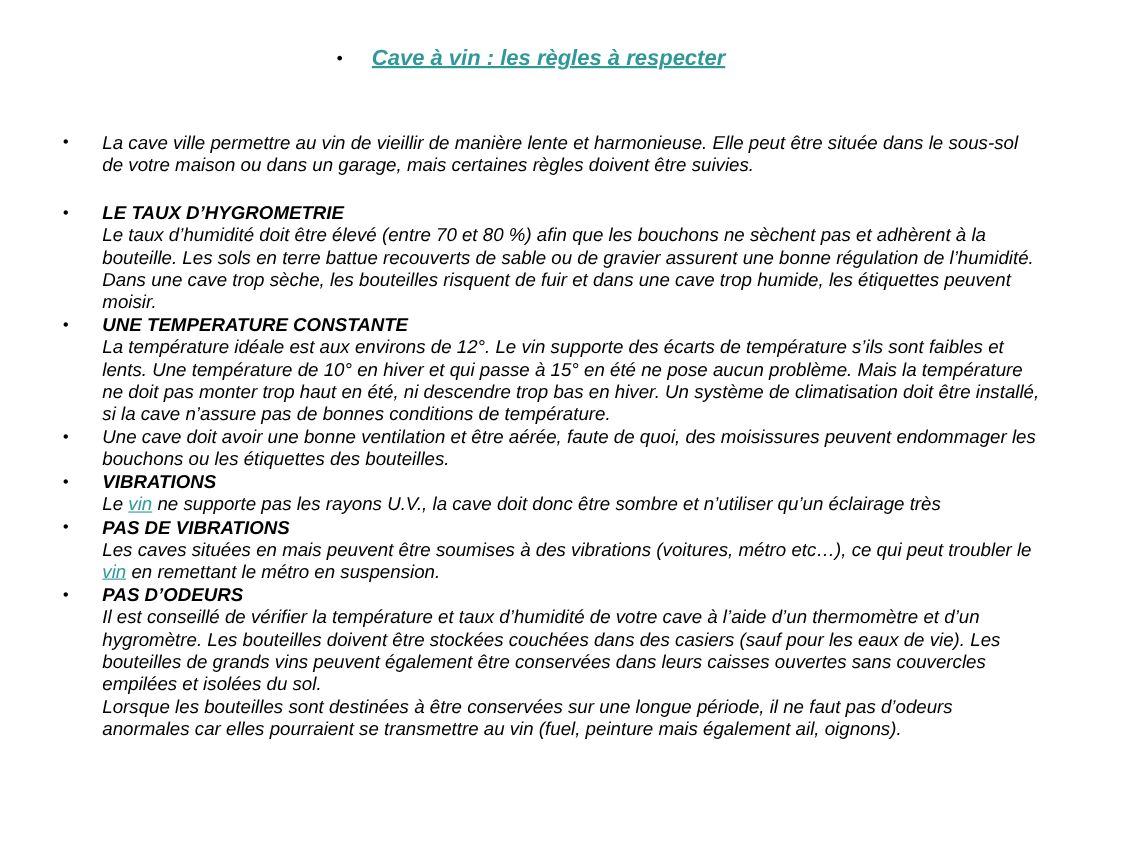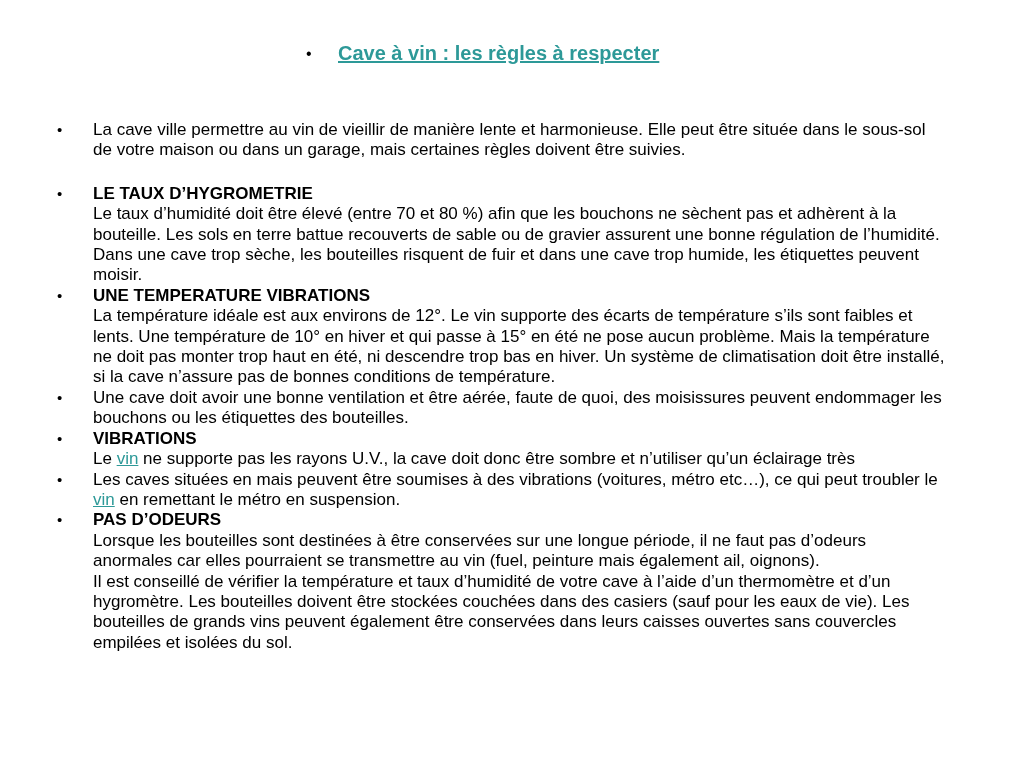--- a/index.html
+++ b/index.html
@@ -5,21 +5,21 @@
   :root { --accent: #2D9998; --text: #000000; --bg: #FFFFFF; }
   * { box-sizing: border-box; }
   html, body { margin: 0; padding: 0; }
   body {
     width: 1024px; height: 768px;
     background: var(--bg);
     color: var(--text);
     font-family: "Liberation Sans", "DejaVu Sans", sans-serif;
     overflow: hidden;
   }
-  .slide { position: relative; width: 1024px; height: 768px; background: var(--bg); }
+  .slide { position: relative; width: 1024px; height: 768px; background: var(--bg); font-style: italic; }
 
   .title-row {
     padding-top: 41px;
     padding-left: 306px;
     font-size: 20px;
     line-height: 24px;
     font-weight: bold;
     white-space: nowrap;
   }
   .bullet-title {
@@ -77,45 +77,46 @@
       <div class="section">
         <span class="bullet">•</span>
         <div class="section-text">
           <div class="heading">LE TAUX D’HYGROMETRIE</div>
           <div class="para"><span>Le taux d’humidité doit être élevé (entre 70 et 80 %) afin que les bouchons ne sèchent pas et adhèrent à la bouteille. Les sols en terre battue recouverts de sable ou de gravier assurent une bonne régulation de l’humidité. Dans une cave trop sèche, les bouteilles risquent de fuir et dans une cave trop humide, les étiquettes peuvent moisir.</span></div>
         </div>
       </div>
       <div class="section">
         <span class="bullet">•</span>
         <div class="section-text">
-          <div class="heading">UNE TEMPERATURE VIBRATIONS</div>
+          <div class="heading">UNE TEMPERATURE CONSTANTE</div>
           <div class="para"><span>La température idéale est aux environs de 12°. Le vin supporte des écarts de température s’ils sont faibles et lents. Une température de 10° en hiver et qui passe à 15° en été ne pose aucun problème. Mais la température ne doit pas monter trop haut en été, ni descendre trop bas en hiver. Un système de climatisation doit être installé, si la cave n’assure pas de bonnes conditions de température.</span></div>
         </div>
       </div>
       <div class="section">
         <span class="bullet">•</span>
         <div class="section-text">
           <div class="para"><span>Une cave doit avoir une bonne ventilation et être aérée, faute de quoi, des moisissures peuvent endommager les bouchons ou les étiquettes des bouteilles.</span></div>
         </div>
       </div>
       <div class="section">
         <span class="bullet">•</span>
         <div class="section-text">
           <div class="heading">VIBRATIONS</div>
           <div class="para"><span>Le </span><a class="inline-link" href="#">vin</a><span> ne supporte pas les rayons U.V., la cave doit donc être sombre et n’utiliser qu’un éclairage très</span></div>
         </div>
       </div>
       <div class="section">
         <span class="bullet">•</span>
         <div class="section-text">
+          <div class="heading">PAS DE VIBRATIONS</div>
           <div class="para"><span>Les caves situées en mais peuvent être soumises à des vibrations (voitures, métro etc…), ce qui peut troubler le </span><a class="inline-link" href="#">vin</a><span> en remettant le métro en suspension.</span></div>
         </div>
       </div>
       <div class="section">
         <span class="bullet">•</span>
         <div class="section-text">
           <div class="heading">PAS D’ODEURS</div>
+          <div class="para"><span>Il est conseillé de vérifier la température et taux d’humidité de votre cave à l’aide d’un thermomètre et d’un hygromètre. Les bouteilles doivent être stockées couchées dans des casiers (sauf pour les eaux de vie). Les bouteilles de grands vins peuvent également être conservées dans leurs caisses ouvertes sans couvercles empilées et isolées du sol.</span></div>
           <div class="para"><span>Lorsque les bouteilles sont destinées à être conservées sur une longue période, il ne faut pas d’odeurs anormales car elles pourraient se transmettre au vin (fuel, peinture mais également ail, oignons).</span></div>
-          <div class="para"><span>Il est conseillé de vérifier la température et taux d’humidité de votre cave à l’aide d’un thermomètre et d’un hygromètre. Les bouteilles doivent être stockées couchées dans des casiers (sauf pour les eaux de vie). Les bouteilles de grands vins peuvent également être conservées dans leurs caisses ouvertes sans couvercles empilées et isolées du sol.</span></div>
         </div>
       </div>
     </div>
 </div>
 
 </body></html>

